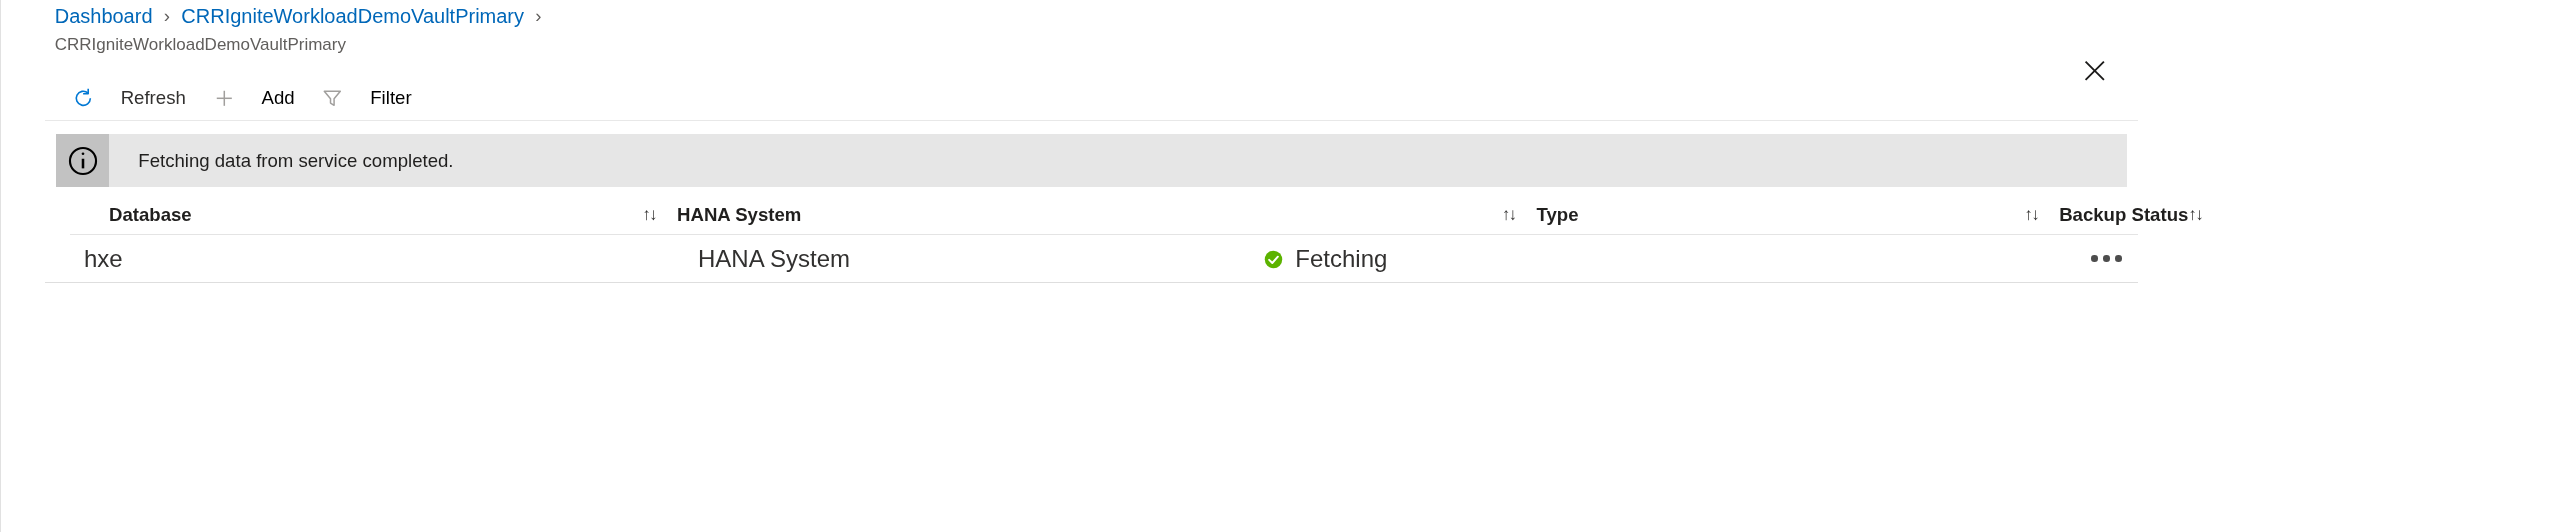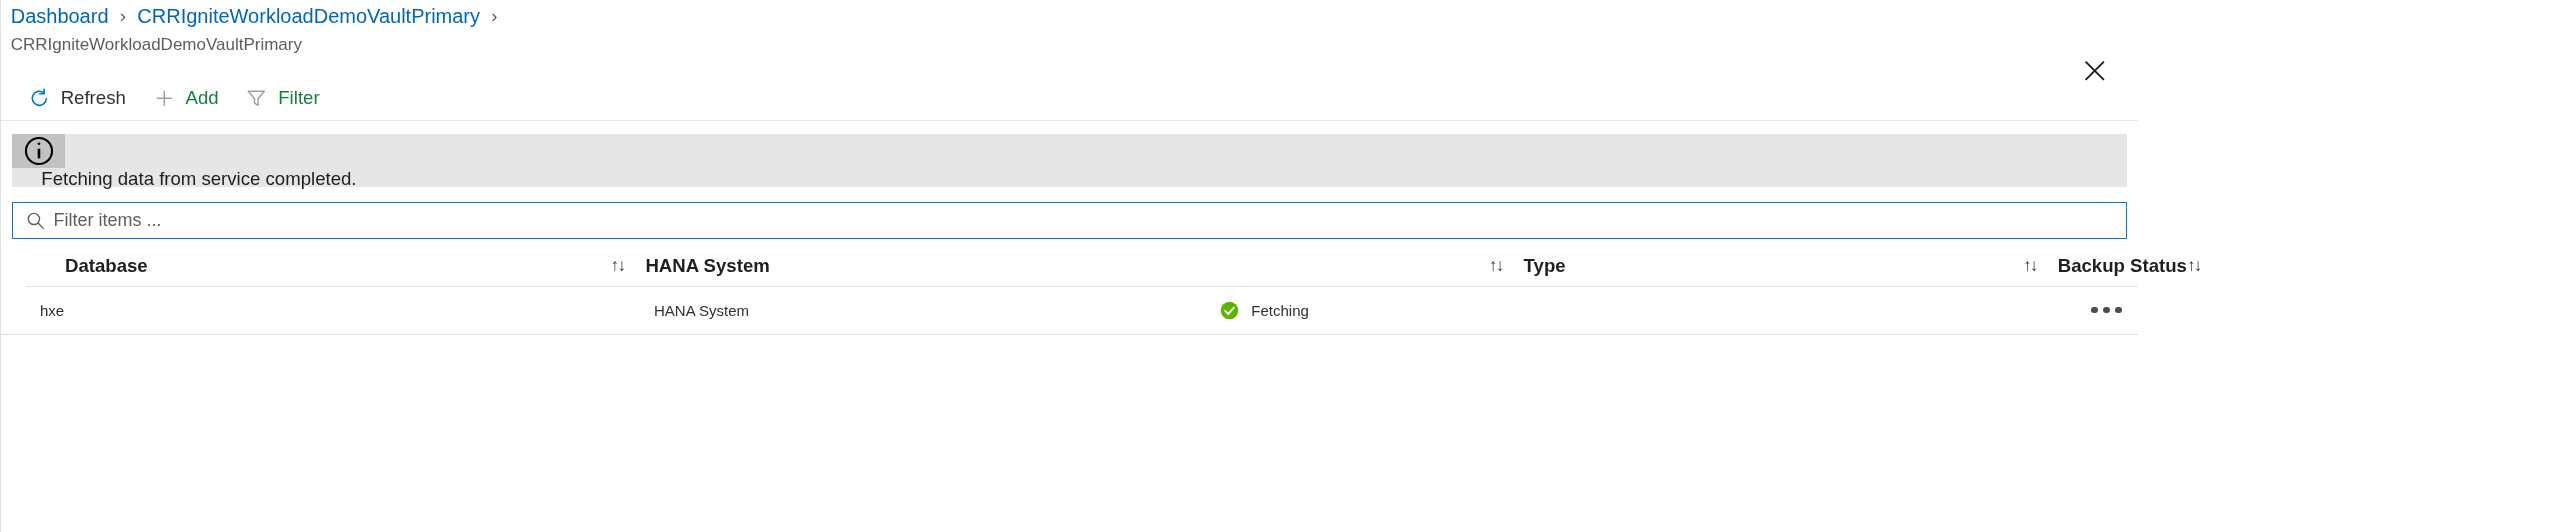--- a/index.html
+++ b/index.html
@@ -10,20 +10,21 @@
     font-family: "Liberation Sans", sans-serif;
     color: #323130;
     overflow: hidden;
   }
   .blade {
     position: relative;
     width: 2138px;
     height: 532px;
     background: #ffffff;
     border-left: 1.6px solid #e1e1e1;
+    padding-left: 44px;
   }
 
   
   .breadcrumb {
     display: flex;
     align-items: center;
     height: 32px;
     padding: 0 0 0 9.7px;
     font-size: 20px;
   }
@@ -92,22 +93,23 @@
   }
   .cmd {
     display: flex;
     align-items: center;
     height: 39px;
     padding: 0 13px;
     font-size: 18.6px;
     color: #323130;
     cursor: pointer;
     white-space: nowrap;
-  }
-  .cmd.disabled { color: #15803d; cursor: default; }
+    gap: 16px;
+  }
+  .cmd.disabled { color: #000000; cursor: default; }
   .cmd .ci {
     width: 24px;
     height: 24px;
     margin-right: 9.7px;
     display: flex;
     align-items: center;
     justify-content: center;
     flex: 0 0 auto;
   }
 
@@ -127,21 +129,20 @@
     flex: 0 0 auto;
   }
 
   
   .info-banner {
     display: flex;
     align-items: stretch;
     margin: 13px 11.3px 0 11.3px;
     background: #e6e6e6;
     height: 53px;
-    flex-direction: column;
   }
   .info-icon-box {
     width: 53px;
     background: #c2c2c2;
     display: flex;
     align-items: center;
     justify-content: center;
     flex: 0 0 auto;
   }
   .info-text {
@@ -193,21 +194,21 @@
     height: 40px;
     border-bottom: 1.6px solid #e4e4e4;
     font-size: 18.6px;
     font-weight: 600;
     color: #201f1e;
     margin-left: 25px;
   }
   .grid-body {
     height: 48px;
     border-bottom: 1.6px solid #dedede;
-    font-size: 15px;
+    font-size: 24px;
     color: #323130;
   }
   .col {
     display: flex;
     align-items: center;
     min-width: 0;
     white-space: nowrap;
   }
   .col-db      { width: 614px; }
   .col-hana    { width: 929px; }
@@ -302,29 +303,20 @@
     <div class="info-icon-box">
       <svg width="34" height="34" viewBox="0 0 24 24" fill="none" stroke="#000000" stroke-width="1.5">
         <circle cx="12" cy="12" r="9.2"></circle>
         <line x1="12" y1="10.4" x2="12" y2="17.2" stroke-width="1.8"></line>
         <circle cx="12" cy="6.9" r="0.95" fill="#000000" stroke="none"></circle>
       </svg>
     </div>
     <div class="info-text">Fetching data from service completed.</div>
   </div>
 
-  <div class="search-wrap">
-    <span class="search-icon">
-      <svg width="21" height="21" viewBox="0 0 24 24" fill="none" stroke="#605e5c" stroke-width="1.6">
-        <circle cx="10.2" cy="10.2" r="6.4"></circle>
-        <line x1="14.9" y1="14.9" x2="21" y2="21" stroke-linecap="round"></line>
-      </svg>
-    </span>
-    <input class="search-input" type="text" placeholder="Filter items ..." style="">
-  </div>
 
   <div class="grid">
 
     <div class="grid-row grid-head">
       <div class="col col-db">
         <span class="hd-label">Database</span>
         <span class="sort-icon">↑↓</span>
       </div>
       <div class="col col-hana">
         <span class="hd-label">HANA System</span>

